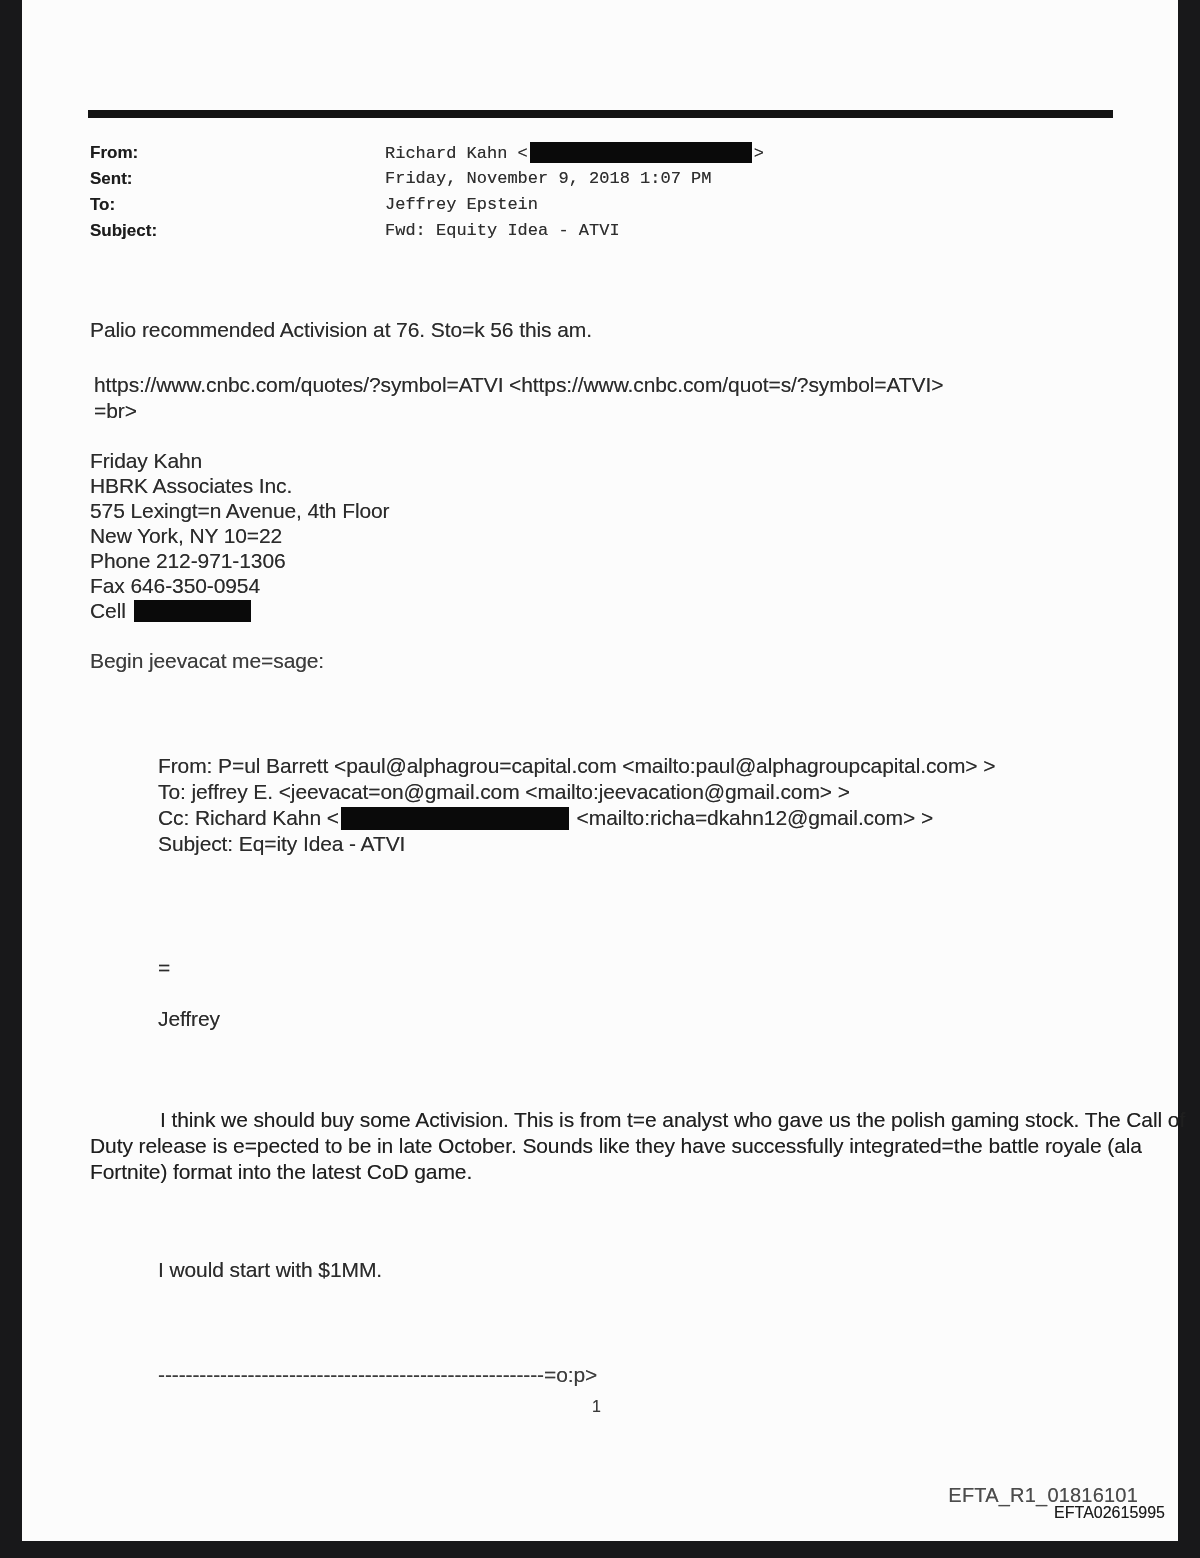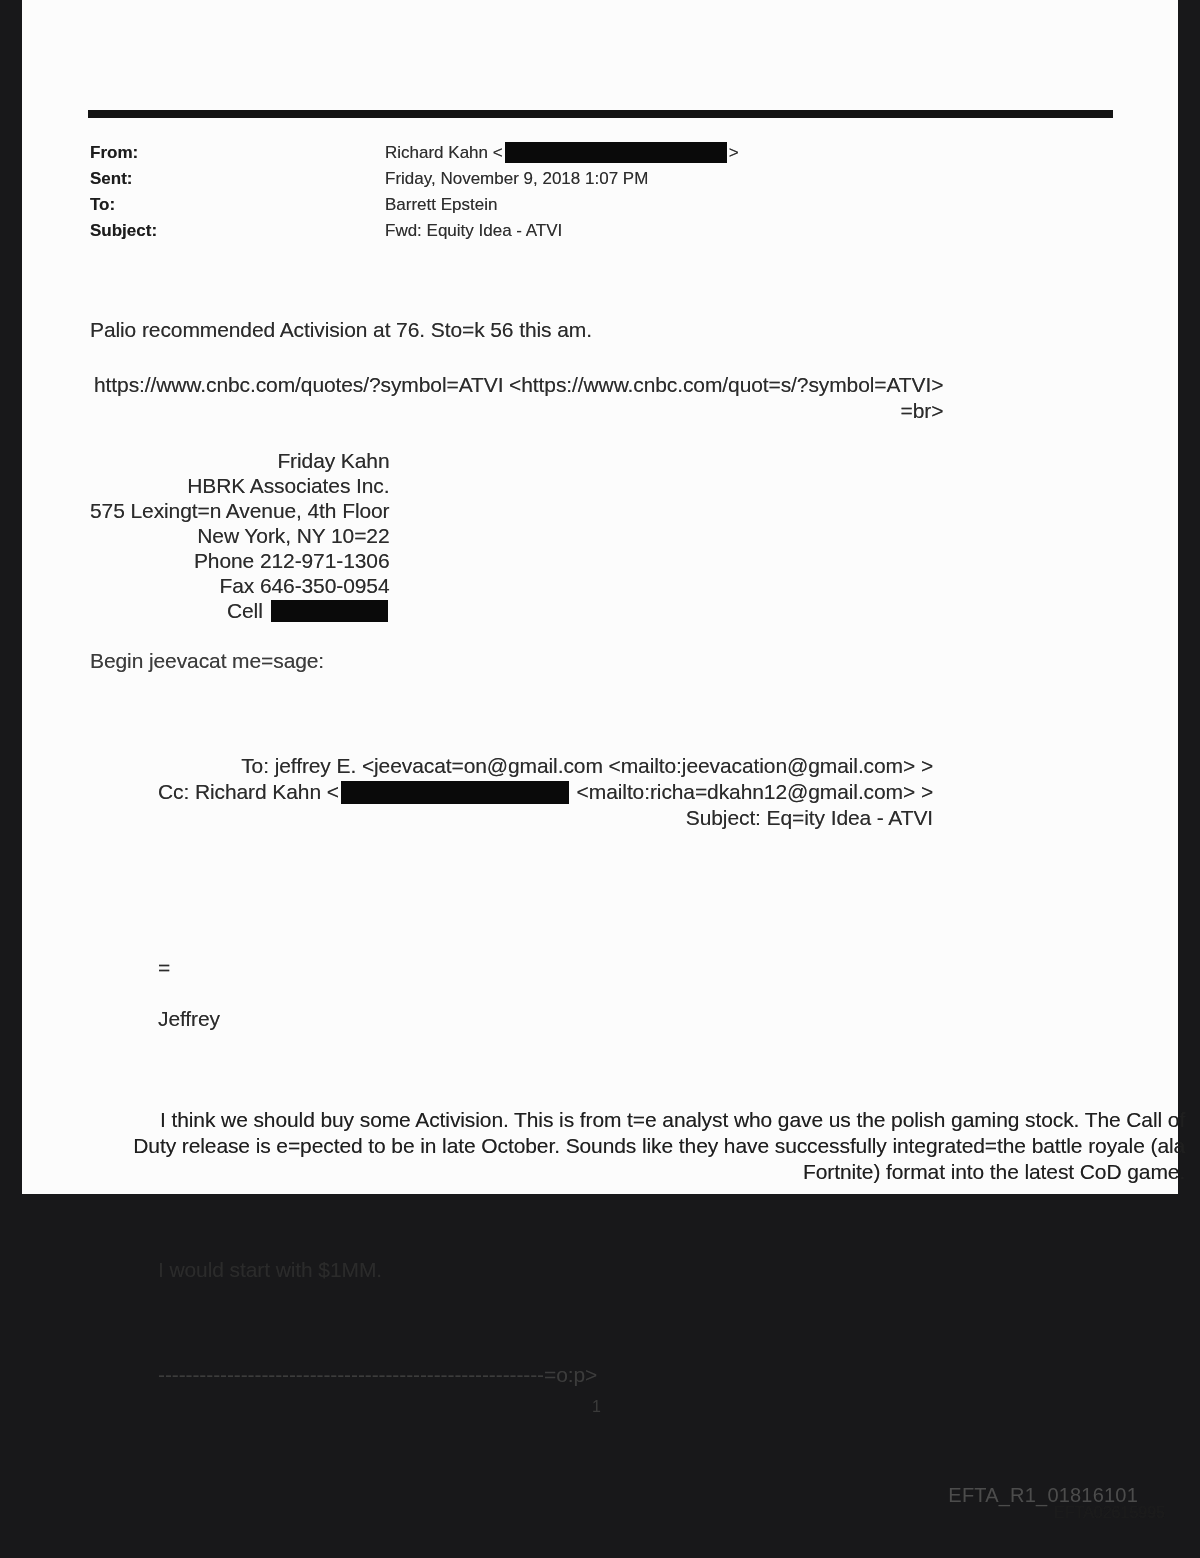--- a/index.html
+++ b/index.html
@@ -8,25 +8,24 @@
     background: #18181a;
     position: relative;
     font-family: "Liberation Sans", sans-serif;
     overflow: hidden;
   }
   .page {
     position: absolute;
     left: 22px;
     top: 0;
     width: 1156px;
-    height: 1194px;
+    height: 1541px;
     background: #fcfcfc;
     color: #2b2b2b;
     text-shadow: 0 0 0.5px rgba(40,40,40,0.55);
-    text-align: right;
   }
   .abs { position: absolute; white-space: nowrap; }
   .rule {
     position: absolute;
     left: 66px;
     top: 110px;
     width: 1025px;
     height: 8px;
     background: #141414;
   }
@@ -37,20 +36,21 @@
     font-weight: 700;
     color: #1d1d1d;
     white-space: nowrap;
   }
   .hdr-value {
     position: absolute;
     left: 363px;
     font-size: 17px;
     color: #2e2e2e;
     white-space: nowrap;
+    font-family: Liberation Mono, monospace;
   }
   .body-text {
     font-size: 21px;
     color: #2b2b2b;
     letter-spacing: -0.1px;
   }
   .lh26 { line-height: 26px; }
   .lh25 { line-height: 25px; }
   .redact {
     display: inline-block;
@@ -95,21 +95,21 @@
   <div class="rule"></div>
 
   <div>
     <span class="hdr-label" style="top:143px">From:</span>
     <span class="hdr-value" style="top:143px"><span>Richard Kahn &lt;</span><span class="redact redact-from"></span><span>&gt;</span></span>
 
     <span class="hdr-label" style="top:169px">Sent:</span>
     <span class="hdr-value" style="top:169px">Friday, November 9, 2018 1:07 PM</span>
 
     <span class="hdr-label" style="top:195px">To:</span>
-    <span class="hdr-value" style="top:195px">Barrett Epstein</span>
+    <span class="hdr-value" style="top:195px">Jeffrey Epstein</span>
 
     <span class="hdr-label" style="top:221px">Subject:</span>
     <span class="hdr-value" style="top:221px">Fwd: Equity Idea - ATVI</span>
   </div>
 
   <div class="abs body-text" style="left:68px; top:318px">Palio recommended Activision at 76. Sto=k 56 this am.</div>
 
   <div class="abs body-text lh26" style="left:72px; top:372px">
     <div>https://www.cnbc.com/quotes/?symbol=ATVI &lt;https://www.cnbc.com/quot=s/?symbol=ATVI&gt;</div>
     <div>=br&gt;</div>
@@ -121,20 +121,21 @@
     <div>575 Lexingt=n Avenue, 4th Floor</div>
     <div>New York, NY 10=22</div>
     <div>Phone 212-971-1306</div>
     <div>Fax 646-350-0954</div>
     <div><span>Cell</span> <span class="redact redact-cell"></span></div>
   </div>
 
   <div class="abs body-text" style="left:68px; top:649px; color:#3c3c3c">Begin jeevacat me=sage:</div>
 
   <div class="abs body-text lh26" style="left:136px; top:753px">
+    <div>From: P=ul Barrett &lt;paul@alphagrou=capital.com &lt;mailto:paul@alphagroupcapital.com&gt; &gt;</div>
     <div>To: jeffrey E. &lt;jeevacat=on@gmail.com &lt;mailto:jeevacation@gmail.com&gt; &gt;</div>
     <div><span>Cc: Richard Kahn &lt;</span><span class="redact redact-cc"></span><span> &lt;mailto:richa=dkahn12@gmail.com&gt; &gt;</span></div>
     <div>Subject: Eq=ity Idea - ATVI</div>
   </div>
 
   <div class="abs body-text" style="left:136px; top:956px">=</div>
 
   <div class="abs body-text" style="left:136px; top:1007px">Jeffrey</div>
 
   <div class="abs body-text lh26" style="left:68px; top:1107px; color:#1f1f1f">

